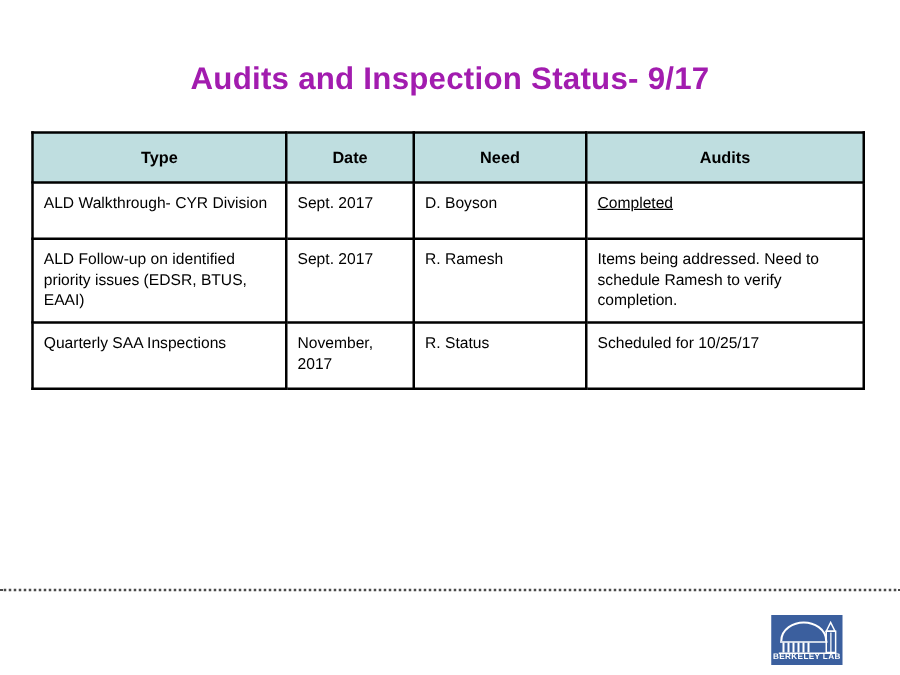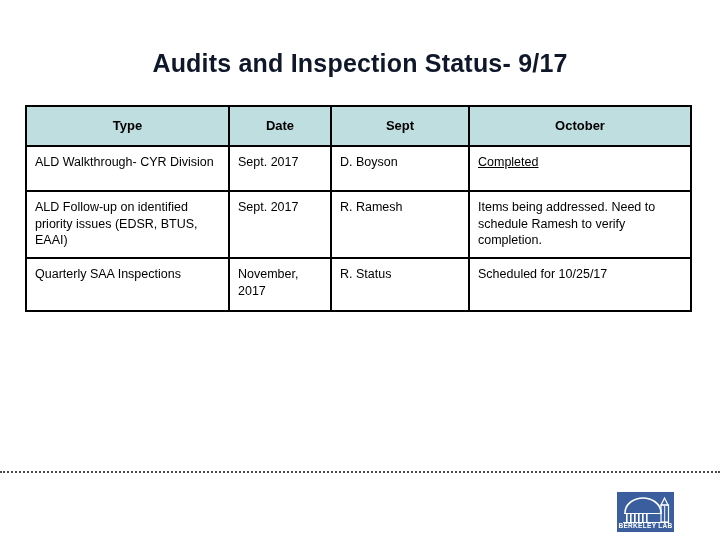--- a/index.html
+++ b/index.html
@@ -18,21 +18,21 @@
 
   
   #slide-title {
     position: absolute;
     left: 0;
     top: 48px;
     width: 720px;
     text-align: center;
     font-size: 25px;
     font-weight: bold;
-    color: #0f172a;
+    color: #a21caf;
     letter-spacing: 0.2px;
     line-height: 1.2;
   }
 
   
   #status-table-wrap {
     position: absolute;
     left: 25px;
     top: 105px;
     width: 665px;
@@ -118,22 +118,22 @@
     <colgroup>
       <col class="col-type">
       <col class="col-date">
       <col class="col-lead">
       <col class="col-status">
     </colgroup>
     <thead>
       <tr>
         <th>Type</th>
         <th>Date</th>
-        <th>Sept</th>
-        <th>October</th>
+        <th>Need</th>
+        <th>Audits</th>
       </tr>
     </thead>
     <tbody>
       <tr class="row-1">
         <td>ALD Walkthrough- CYR Division</td>
         <td>Sept. 2017</td>
         <td>D. Boyson</td>
         <td class="status-strong">Completed</td>
       </tr>
       <tr class="row-2">

